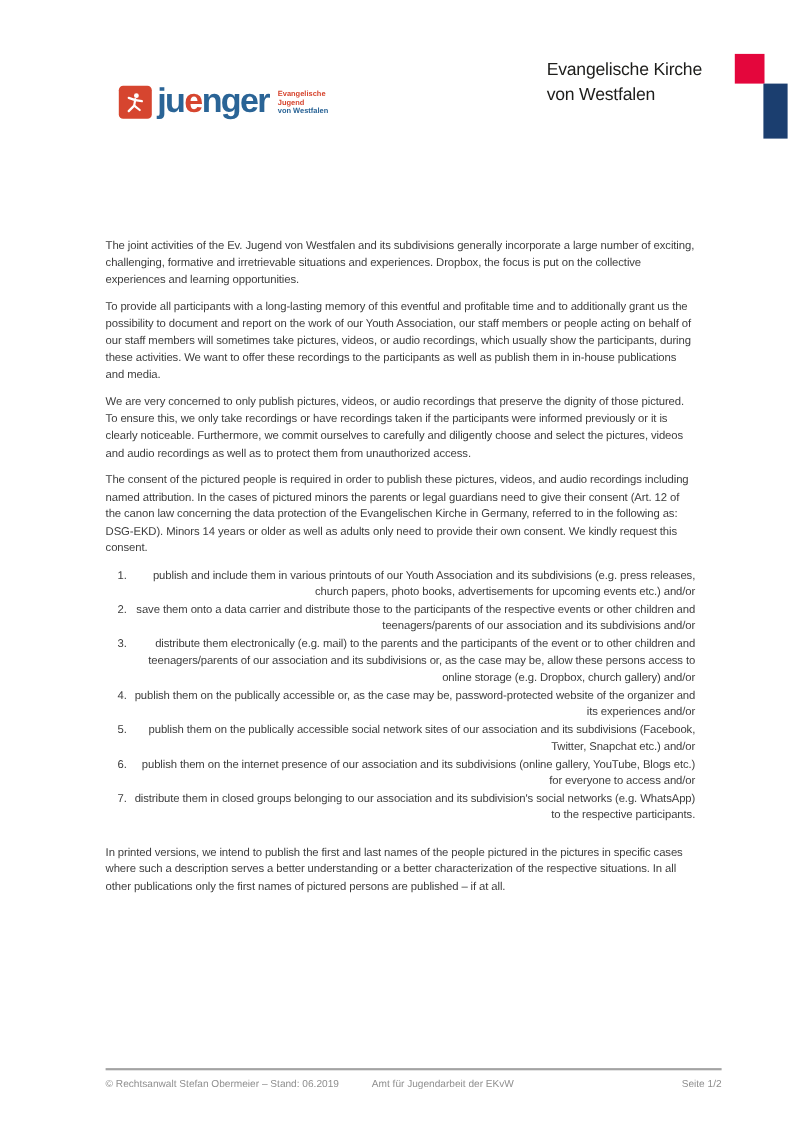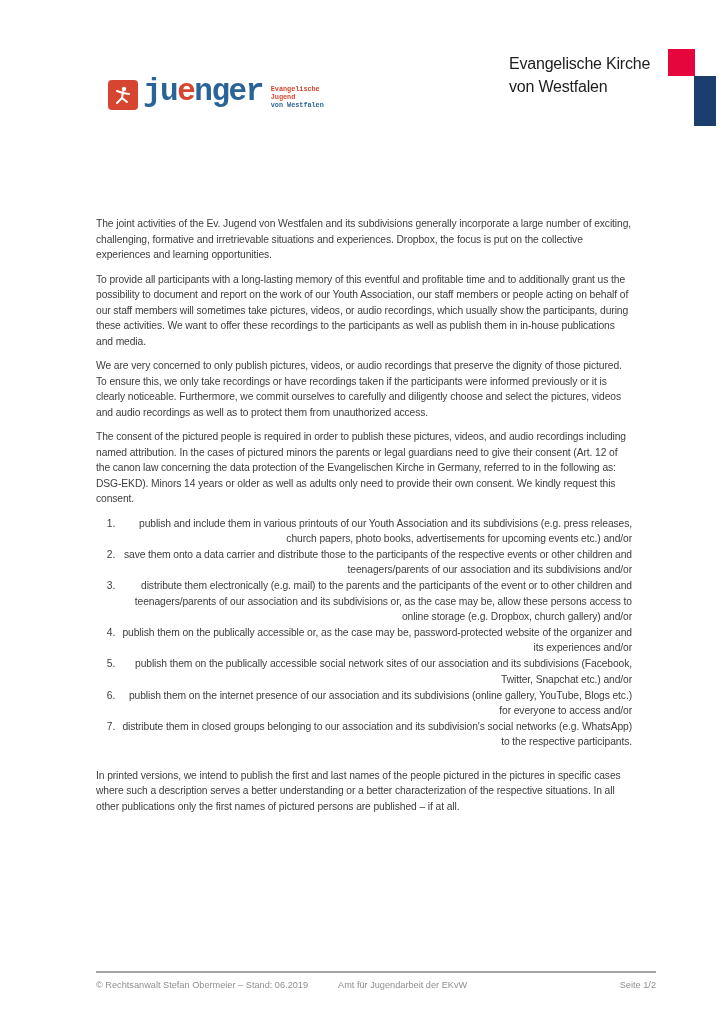--- a/index.html
+++ b/index.html
@@ -15,22 +15,21 @@
     font-family: "Liberation Sans", sans-serif;
     overflow: hidden;
   }
 
   
   .logo {
     position: absolute;
     left: 108px;
     top: 72px;
     display: flex;
-    align-items: center;
-    font-family: Liberation Mono, monospace;
+    align-items: flex-start;
   }
   .logo-icon {
     width: 30px;
     height: 30px;
     margin-top: 6px;
     background: #d6452f;
     border-radius: 4px;
     display: flex;
     align-items: center;
     justify-content: center;
@@ -52,21 +51,21 @@
     font-size: 6.8px;
     font-weight: 700;
     line-height: 8px;
     letter-spacing: 0;
   }
   .tagline .t-red  { color: #d6452f; display: block; }
   .tagline .t-blue { color: #2a6496; display: block; }
 
   .org {
     position: absolute;
-    left: 509px;
+    left: 497px;
     top: 52px;
     font-size: 16px;
     line-height: 23px;
     color: #1d1d1b;
     letter-spacing: -0.2px;
   }
   .corner-red {
     position: absolute;
     left: 668px;
     top: 49px;

